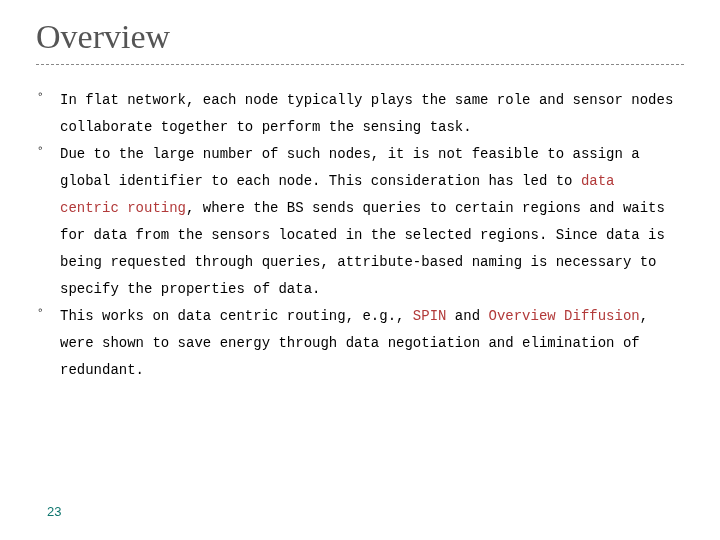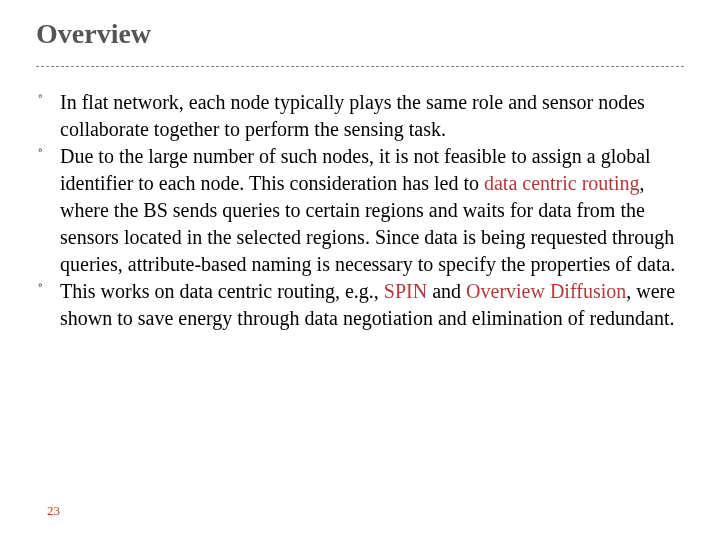--- a/index.html
+++ b/index.html
@@ -14,24 +14,24 @@
   }
   .slide {
     box-sizing: border-box;
     width: 720px;
     height: 540px;
     padding: 18px 36px 0 36px;
     position: relative;
   }
   .title {
     font-family: Georgia, 'Times New Roman', serif;
-    font-size: 28px;
+    font-size: 34px;
     color: #555555;
-    margin: 0 0 16px 0;
-    font-weight: bold;
+    margin: 0 0 8px 0;
+    font-weight: normal;
   }
   .divider {
     border: none;
     border-top: 1px dashed #888888;
     margin: 0 0 22px 0;
   }
   .bullets {
     list-style: none;
     padding: 0 6px 0 2px;
     margin: 0;
@@ -44,35 +44,35 @@
   .bullet-icon {
     flex: 0 0 auto;
     width: 22px;
     font-size: 15px;
     line-height: 27px;
     color: #333333;
     text-align: left;
   }
   .bullet-text {
     flex: 1 1 auto;
-    font-family: Liberation Serif, serif;
-    font-size: 20px;
+    font-family: Liberation Mono, monospace;
+    font-size: 14px;
     line-height: 27px;
     color: #000000;
   }
   .accent {
     color: #b23a3a;
   }
   .page-num {
     position: absolute;
     left: 47px;
     bottom: 21px;
-    font-family: Liberation Serif, serif;
+    font-family: Liberation Sans, sans-serif;
     font-size: 13px;
-    color: #c2410c;
+    color: #0f766e;
   }
 </style>
 </head>
 <body>
 
 <div class="slide">
   <h1 class="title">Overview</h1>
   <hr class="divider">
   <ul class="bullets">
       <li>

